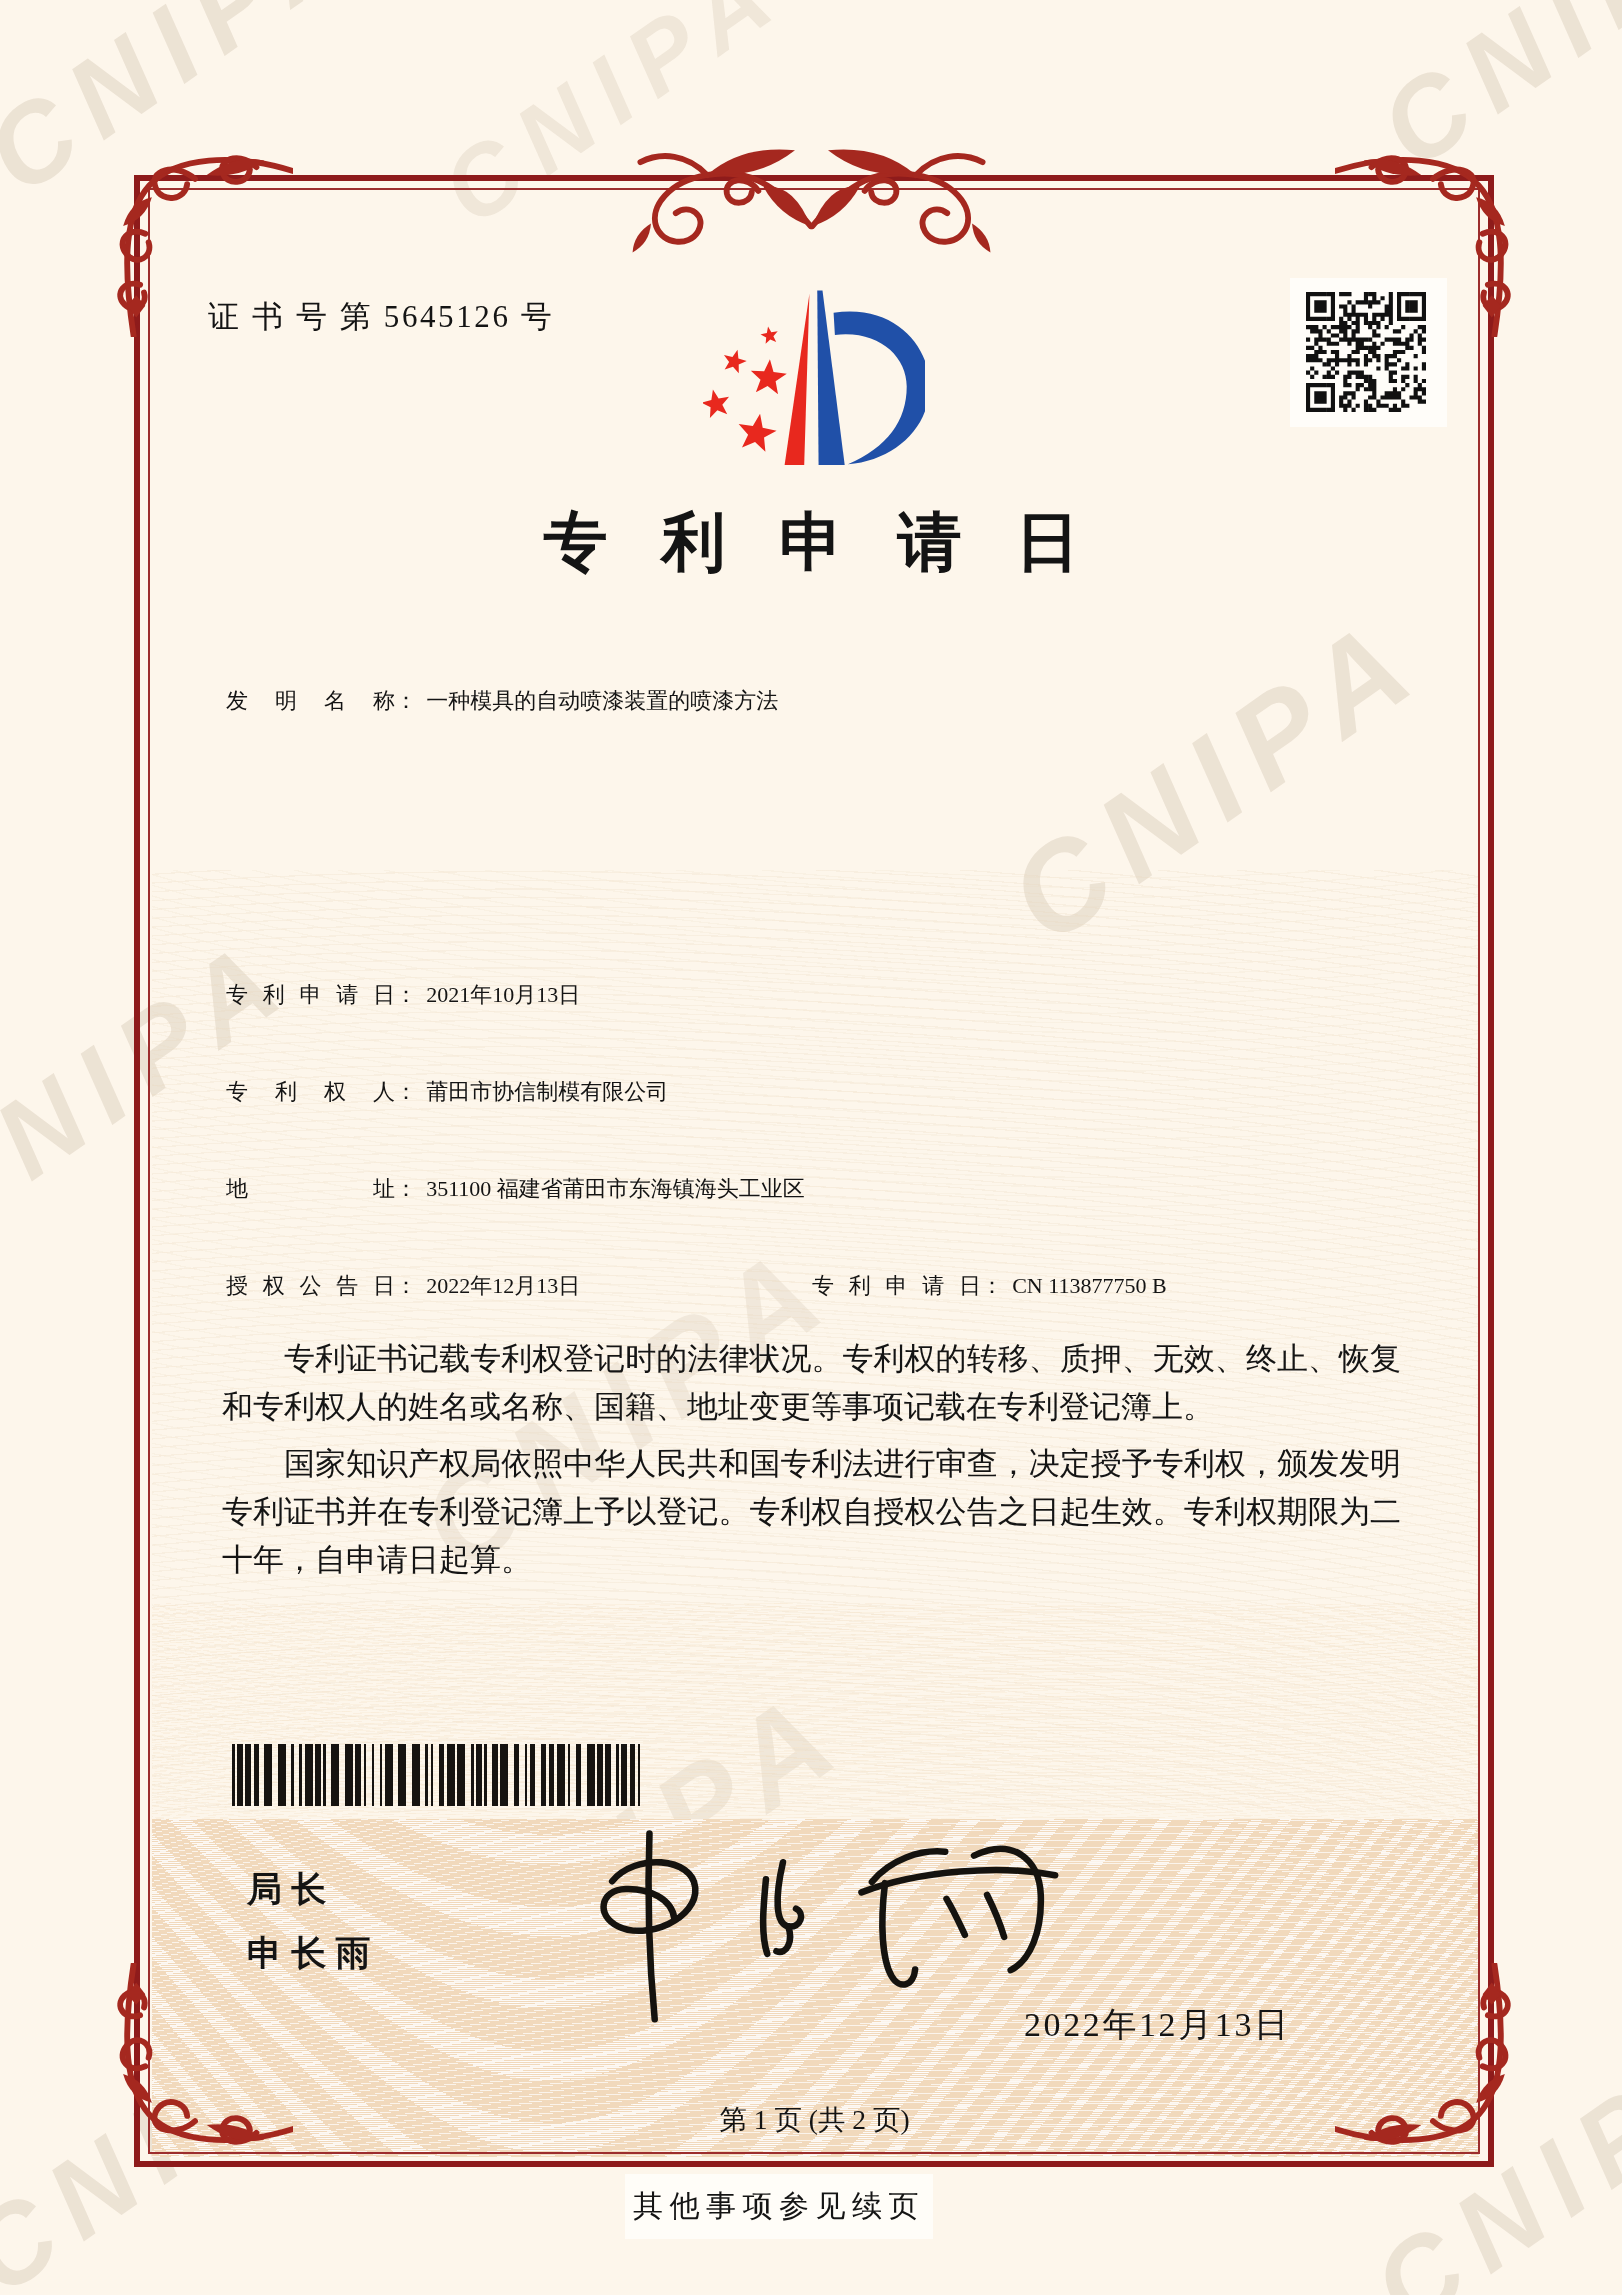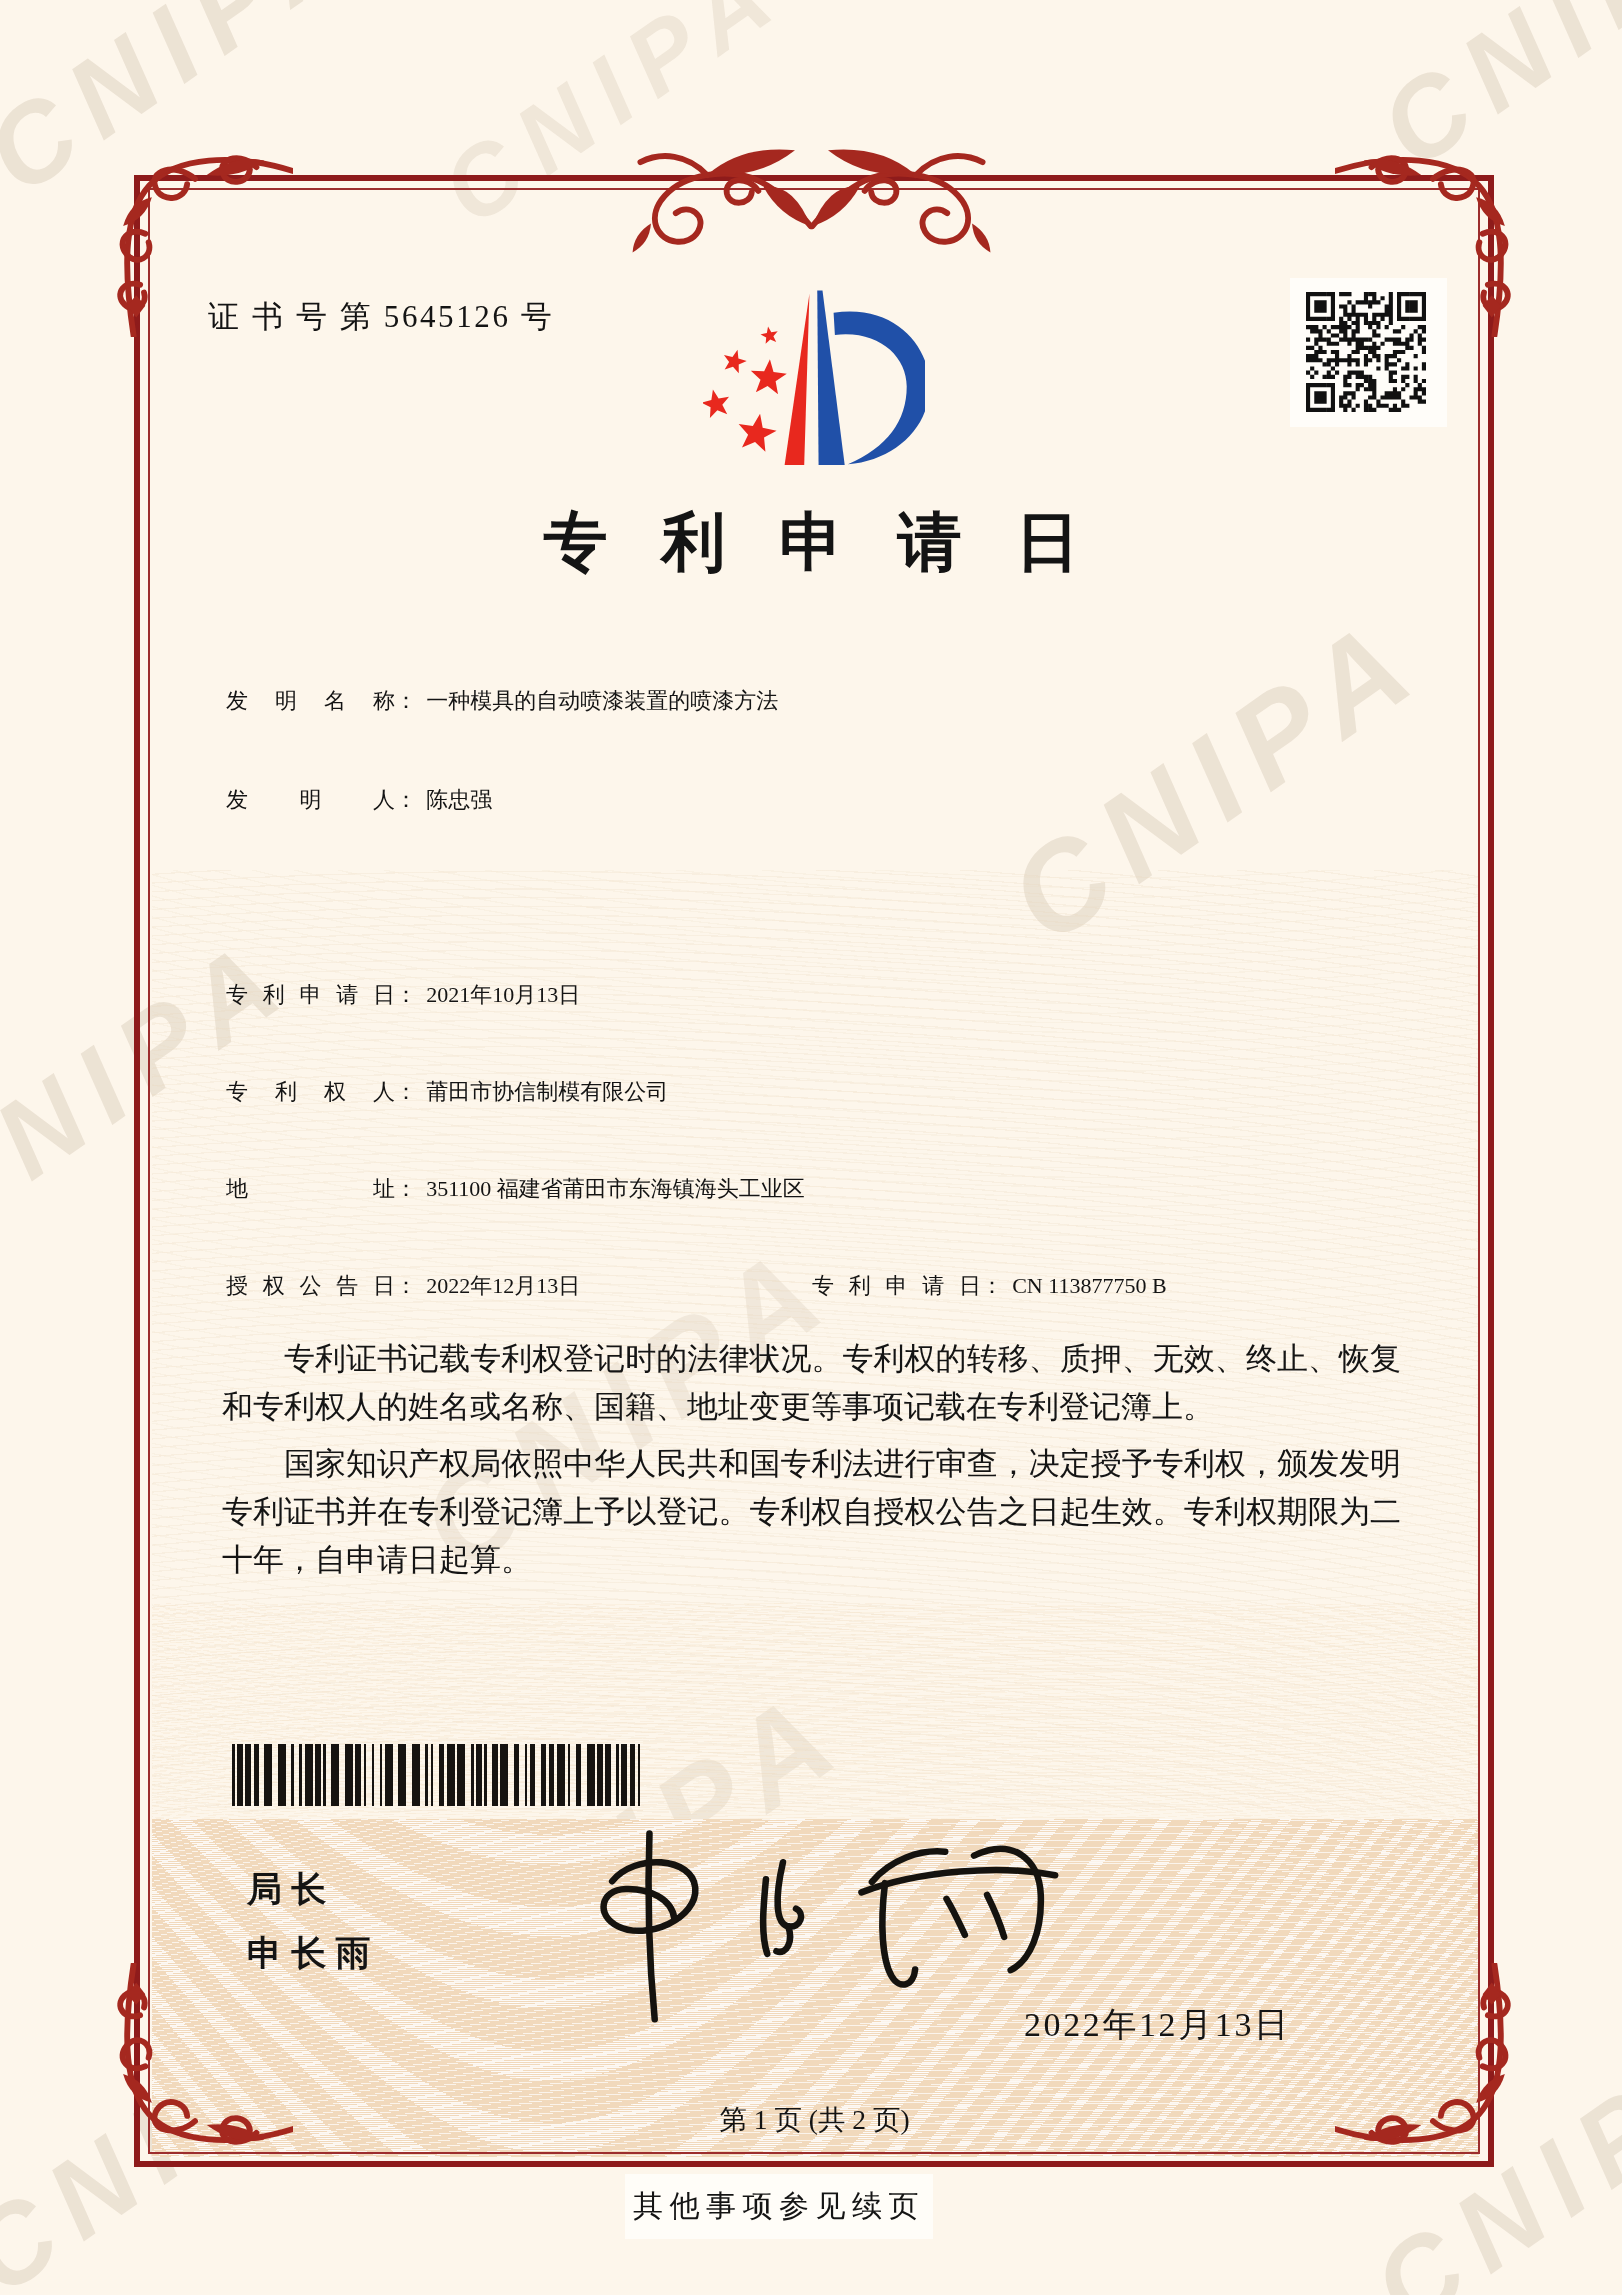--- a/index.html
+++ b/index.html
@@ -163,23 +163,20 @@
     <svg id="qr-svg" width="120" height="120" viewBox="0 0 183 183">
         <path d="M0.0 0.0h6.3v6.3h-6.3zM6.3 0.0h6.3v6.3h-6.3zM12.6 0.0h6.3v6.3h-6.3zM18.9 0.0h6.3v6.3h-6.3zM25.2 0.0h6.3v6.3h-6.3zM31.6 0.0h6.3v6.3h-6.3zM37.9 0.0h6.3v6.3h-6.3zM50.5 0.0h6.3v6.3h-6.3zM56.8 0.0h6.3v6.3h-6.3zM63.1 0.0h6.3v6.3h-6.3zM88.3 0.0h6.3v6.3h-6.3zM94.7 0.0h6.3v6.3h-6.3zM101.0 0.0h6.3v6.3h-6.3zM126.2 0.0h6.3v6.3h-6.3zM138.8 0.0h6.3v6.3h-6.3zM145.1 0.0h6.3v6.3h-6.3zM151.4 0.0h6.3v6.3h-6.3zM157.8 0.0h6.3v6.3h-6.3zM164.1 0.0h6.3v6.3h-6.3zM170.4 0.0h6.3v6.3h-6.3zM176.7 0.0h6.3v6.3h-6.3zM0.0 6.3h6.3v6.3h-6.3zM37.9 6.3h6.3v6.3h-6.3zM88.3 6.3h6.3v6.3h-6.3zM101.0 6.3h6.3v6.3h-6.3zM113.6 6.3h6.3v6.3h-6.3zM126.2 6.3h6.3v6.3h-6.3zM138.8 6.3h6.3v6.3h-6.3zM176.7 6.3h6.3v6.3h-6.3zM0.0 12.6h6.3v6.3h-6.3zM12.6 12.6h6.3v6.3h-6.3zM18.9 12.6h6.3v6.3h-6.3zM25.2 12.6h6.3v6.3h-6.3zM37.9 12.6h6.3v6.3h-6.3zM63.1 12.6h6.3v6.3h-6.3zM75.7 12.6h6.3v6.3h-6.3zM82.0 12.6h6.3v6.3h-6.3zM88.3 12.6h6.3v6.3h-6.3zM94.7 12.6h6.3v6.3h-6.3zM101.0 12.6h6.3v6.3h-6.3zM107.3 12.6h6.3v6.3h-6.3zM126.2 12.6h6.3v6.3h-6.3zM138.8 12.6h6.3v6.3h-6.3zM151.4 12.6h6.3v6.3h-6.3zM157.8 12.6h6.3v6.3h-6.3zM164.1 12.6h6.3v6.3h-6.3zM176.7 12.6h6.3v6.3h-6.3zM0.0 18.9h6.3v6.3h-6.3zM12.6 18.9h6.3v6.3h-6.3zM18.9 18.9h6.3v6.3h-6.3zM25.2 18.9h6.3v6.3h-6.3zM37.9 18.9h6.3v6.3h-6.3zM50.5 18.9h6.3v6.3h-6.3zM56.8 18.9h6.3v6.3h-6.3zM69.4 18.9h6.3v6.3h-6.3zM94.7 18.9h6.3v6.3h-6.3zM119.9 18.9h6.3v6.3h-6.3zM126.2 18.9h6.3v6.3h-6.3zM138.8 18.9h6.3v6.3h-6.3zM151.4 18.9h6.3v6.3h-6.3zM157.8 18.9h6.3v6.3h-6.3zM164.1 18.9h6.3v6.3h-6.3zM176.7 18.9h6.3v6.3h-6.3zM0.0 25.2h6.3v6.3h-6.3zM12.6 25.2h6.3v6.3h-6.3zM18.9 25.2h6.3v6.3h-6.3zM25.2 25.2h6.3v6.3h-6.3zM37.9 25.2h6.3v6.3h-6.3zM56.8 25.2h6.3v6.3h-6.3zM69.4 25.2h6.3v6.3h-6.3zM119.9 25.2h6.3v6.3h-6.3zM126.2 25.2h6.3v6.3h-6.3zM138.8 25.2h6.3v6.3h-6.3zM151.4 25.2h6.3v6.3h-6.3zM157.8 25.2h6.3v6.3h-6.3zM164.1 25.2h6.3v6.3h-6.3zM176.7 25.2h6.3v6.3h-6.3zM0.0 31.6h6.3v6.3h-6.3zM37.9 31.6h6.3v6.3h-6.3zM56.8 31.6h6.3v6.3h-6.3zM63.1 31.6h6.3v6.3h-6.3zM69.4 31.6h6.3v6.3h-6.3zM75.7 31.6h6.3v6.3h-6.3zM82.0 31.6h6.3v6.3h-6.3zM88.3 31.6h6.3v6.3h-6.3zM101.0 31.6h6.3v6.3h-6.3zM107.3 31.6h6.3v6.3h-6.3zM113.6 31.6h6.3v6.3h-6.3zM119.9 31.6h6.3v6.3h-6.3zM126.2 31.6h6.3v6.3h-6.3zM138.8 31.6h6.3v6.3h-6.3zM176.7 31.6h6.3v6.3h-6.3zM0.0 37.9h6.3v6.3h-6.3zM6.3 37.9h6.3v6.3h-6.3zM12.6 37.9h6.3v6.3h-6.3zM18.9 37.9h6.3v6.3h-6.3zM25.2 37.9h6.3v6.3h-6.3zM31.6 37.9h6.3v6.3h-6.3zM37.9 37.9h6.3v6.3h-6.3zM50.5 37.9h6.3v6.3h-6.3zM63.1 37.9h6.3v6.3h-6.3zM75.7 37.9h6.3v6.3h-6.3zM88.3 37.9h6.3v6.3h-6.3zM101.0 37.9h6.3v6.3h-6.3zM113.6 37.9h6.3v6.3h-6.3zM126.2 37.9h6.3v6.3h-6.3zM138.8 37.9h6.3v6.3h-6.3zM145.1 37.9h6.3v6.3h-6.3zM151.4 37.9h6.3v6.3h-6.3zM157.8 37.9h6.3v6.3h-6.3zM164.1 37.9h6.3v6.3h-6.3zM170.4 37.9h6.3v6.3h-6.3zM176.7 37.9h6.3v6.3h-6.3zM50.5 44.2h6.3v6.3h-6.3zM56.8 44.2h6.3v6.3h-6.3zM69.4 44.2h6.3v6.3h-6.3zM75.7 44.2h6.3v6.3h-6.3zM88.3 44.2h6.3v6.3h-6.3zM94.7 44.2h6.3v6.3h-6.3zM101.0 44.2h6.3v6.3h-6.3zM107.3 44.2h6.3v6.3h-6.3zM126.2 44.2h6.3v6.3h-6.3zM0.0 50.5h6.3v6.3h-6.3zM6.3 50.5h6.3v6.3h-6.3zM12.6 50.5h6.3v6.3h-6.3zM25.2 50.5h6.3v6.3h-6.3zM37.9 50.5h6.3v6.3h-6.3zM44.2 50.5h6.3v6.3h-6.3zM50.5 50.5h6.3v6.3h-6.3zM56.8 50.5h6.3v6.3h-6.3zM63.1 50.5h6.3v6.3h-6.3zM75.7 50.5h6.3v6.3h-6.3zM94.7 50.5h6.3v6.3h-6.3zM107.3 50.5h6.3v6.3h-6.3zM119.9 50.5h6.3v6.3h-6.3zM145.1 50.5h6.3v6.3h-6.3zM170.4 50.5h6.3v6.3h-6.3zM176.7 50.5h6.3v6.3h-6.3zM6.3 56.8h6.3v6.3h-6.3zM12.6 56.8h6.3v6.3h-6.3zM18.9 56.8h6.3v6.3h-6.3zM31.6 56.8h6.3v6.3h-6.3zM50.5 56.8h6.3v6.3h-6.3zM56.8 56.8h6.3v6.3h-6.3zM69.4 56.8h6.3v6.3h-6.3zM75.7 56.8h6.3v6.3h-6.3zM101.0 56.8h6.3v6.3h-6.3zM132.5 56.8h6.3v6.3h-6.3zM138.8 56.8h6.3v6.3h-6.3zM164.1 56.8h6.3v6.3h-6.3zM176.7 56.8h6.3v6.3h-6.3zM18.9 63.1h6.3v6.3h-6.3zM37.9 63.1h6.3v6.3h-6.3zM44.2 63.1h6.3v6.3h-6.3zM56.8 63.1h6.3v6.3h-6.3zM69.4 63.1h6.3v6.3h-6.3zM101.0 63.1h6.3v6.3h-6.3zM107.3 63.1h6.3v6.3h-6.3zM157.8 63.1h6.3v6.3h-6.3zM170.4 63.1h6.3v6.3h-6.3zM0.0 69.4h6.3v6.3h-6.3zM12.6 69.4h6.3v6.3h-6.3zM18.9 69.4h6.3v6.3h-6.3zM25.2 69.4h6.3v6.3h-6.3zM31.6 69.4h6.3v6.3h-6.3zM50.5 69.4h6.3v6.3h-6.3zM56.8 69.4h6.3v6.3h-6.3zM63.1 69.4h6.3v6.3h-6.3zM69.4 69.4h6.3v6.3h-6.3zM75.7 69.4h6.3v6.3h-6.3zM82.0 69.4h6.3v6.3h-6.3zM88.3 69.4h6.3v6.3h-6.3zM94.7 69.4h6.3v6.3h-6.3zM119.9 69.4h6.3v6.3h-6.3zM126.2 69.4h6.3v6.3h-6.3zM132.5 69.4h6.3v6.3h-6.3zM138.8 69.4h6.3v6.3h-6.3zM151.4 69.4h6.3v6.3h-6.3zM157.8 69.4h6.3v6.3h-6.3zM170.4 69.4h6.3v6.3h-6.3zM176.7 69.4h6.3v6.3h-6.3zM12.6 75.7h6.3v6.3h-6.3zM31.6 75.7h6.3v6.3h-6.3zM37.9 75.7h6.3v6.3h-6.3zM44.2 75.7h6.3v6.3h-6.3zM63.1 75.7h6.3v6.3h-6.3zM75.7 75.7h6.3v6.3h-6.3zM82.0 75.7h6.3v6.3h-6.3zM101.0 75.7h6.3v6.3h-6.3zM113.6 75.7h6.3v6.3h-6.3zM132.5 75.7h6.3v6.3h-6.3zM138.8 75.7h6.3v6.3h-6.3zM145.1 75.7h6.3v6.3h-6.3zM151.4 75.7h6.3v6.3h-6.3zM170.4 75.7h6.3v6.3h-6.3zM0.0 82.0h6.3v6.3h-6.3zM6.3 82.0h6.3v6.3h-6.3zM18.9 82.0h6.3v6.3h-6.3zM75.7 82.0h6.3v6.3h-6.3zM82.0 82.0h6.3v6.3h-6.3zM88.3 82.0h6.3v6.3h-6.3zM94.7 82.0h6.3v6.3h-6.3zM101.0 82.0h6.3v6.3h-6.3zM107.3 82.0h6.3v6.3h-6.3zM151.4 82.0h6.3v6.3h-6.3zM157.8 82.0h6.3v6.3h-6.3zM176.7 82.0h6.3v6.3h-6.3zM12.6 88.3h6.3v6.3h-6.3zM18.9 88.3h6.3v6.3h-6.3zM25.2 88.3h6.3v6.3h-6.3zM37.9 88.3h6.3v6.3h-6.3zM44.2 88.3h6.3v6.3h-6.3zM69.4 88.3h6.3v6.3h-6.3zM75.7 88.3h6.3v6.3h-6.3zM94.7 88.3h6.3v6.3h-6.3zM101.0 88.3h6.3v6.3h-6.3zM132.5 88.3h6.3v6.3h-6.3zM138.8 88.3h6.3v6.3h-6.3zM145.1 88.3h6.3v6.3h-6.3zM176.7 88.3h6.3v6.3h-6.3zM0.0 94.7h6.3v6.3h-6.3zM6.3 94.7h6.3v6.3h-6.3zM12.6 94.7h6.3v6.3h-6.3zM44.2 94.7h6.3v6.3h-6.3zM63.1 94.7h6.3v6.3h-6.3zM88.3 94.7h6.3v6.3h-6.3zM101.0 94.7h6.3v6.3h-6.3zM107.3 94.7h6.3v6.3h-6.3zM119.9 94.7h6.3v6.3h-6.3zM126.2 94.7h6.3v6.3h-6.3zM132.5 94.7h6.3v6.3h-6.3zM164.1 94.7h6.3v6.3h-6.3zM0.0 101.0h6.3v6.3h-6.3zM6.3 101.0h6.3v6.3h-6.3zM12.6 101.0h6.3v6.3h-6.3zM18.9 101.0h6.3v6.3h-6.3zM31.6 101.0h6.3v6.3h-6.3zM37.9 101.0h6.3v6.3h-6.3zM44.2 101.0h6.3v6.3h-6.3zM50.5 101.0h6.3v6.3h-6.3zM56.8 101.0h6.3v6.3h-6.3zM63.1 101.0h6.3v6.3h-6.3zM69.4 101.0h6.3v6.3h-6.3zM75.7 101.0h6.3v6.3h-6.3zM88.3 101.0h6.3v6.3h-6.3zM94.7 101.0h6.3v6.3h-6.3zM107.3 101.0h6.3v6.3h-6.3zM119.9 101.0h6.3v6.3h-6.3zM138.8 101.0h6.3v6.3h-6.3zM25.2 107.3h6.3v6.3h-6.3zM31.6 107.3h6.3v6.3h-6.3zM44.2 107.3h6.3v6.3h-6.3zM63.1 107.3h6.3v6.3h-6.3zM75.7 107.3h6.3v6.3h-6.3zM88.3 107.3h6.3v6.3h-6.3zM119.9 107.3h6.3v6.3h-6.3zM126.2 107.3h6.3v6.3h-6.3zM132.5 107.3h6.3v6.3h-6.3zM151.4 107.3h6.3v6.3h-6.3zM176.7 107.3h6.3v6.3h-6.3zM6.3 113.6h6.3v6.3h-6.3zM37.9 113.6h6.3v6.3h-6.3zM107.3 113.6h6.3v6.3h-6.3zM119.9 113.6h6.3v6.3h-6.3zM145.1 113.6h6.3v6.3h-6.3zM151.4 113.6h6.3v6.3h-6.3zM164.1 113.6h6.3v6.3h-6.3zM176.7 113.6h6.3v6.3h-6.3zM0.0 119.9h6.3v6.3h-6.3zM12.6 119.9h6.3v6.3h-6.3zM31.6 119.9h6.3v6.3h-6.3zM44.2 119.9h6.3v6.3h-6.3zM63.1 119.9h6.3v6.3h-6.3zM69.4 119.9h6.3v6.3h-6.3zM75.7 119.9h6.3v6.3h-6.3zM82.0 119.9h6.3v6.3h-6.3zM126.2 119.9h6.3v6.3h-6.3zM132.5 119.9h6.3v6.3h-6.3zM6.3 126.2h6.3v6.3h-6.3zM25.2 126.2h6.3v6.3h-6.3zM31.6 126.2h6.3v6.3h-6.3zM37.9 126.2h6.3v6.3h-6.3zM56.8 126.2h6.3v6.3h-6.3zM63.1 126.2h6.3v6.3h-6.3zM75.7 126.2h6.3v6.3h-6.3zM82.0 126.2h6.3v6.3h-6.3zM88.3 126.2h6.3v6.3h-6.3zM94.7 126.2h6.3v6.3h-6.3zM126.2 126.2h6.3v6.3h-6.3zM145.1 126.2h6.3v6.3h-6.3zM151.4 126.2h6.3v6.3h-6.3zM164.1 126.2h6.3v6.3h-6.3zM56.8 132.5h6.3v6.3h-6.3zM88.3 132.5h6.3v6.3h-6.3zM94.7 132.5h6.3v6.3h-6.3zM101.0 132.5h6.3v6.3h-6.3zM126.2 132.5h6.3v6.3h-6.3zM132.5 132.5h6.3v6.3h-6.3zM145.1 132.5h6.3v6.3h-6.3zM164.1 132.5h6.3v6.3h-6.3zM176.7 132.5h6.3v6.3h-6.3zM0.0 138.8h6.3v6.3h-6.3zM6.3 138.8h6.3v6.3h-6.3zM12.6 138.8h6.3v6.3h-6.3zM18.9 138.8h6.3v6.3h-6.3zM25.2 138.8h6.3v6.3h-6.3zM31.6 138.8h6.3v6.3h-6.3zM37.9 138.8h6.3v6.3h-6.3zM56.8 138.8h6.3v6.3h-6.3zM63.1 138.8h6.3v6.3h-6.3zM75.7 138.8h6.3v6.3h-6.3zM82.0 138.8h6.3v6.3h-6.3zM94.7 138.8h6.3v6.3h-6.3zM101.0 138.8h6.3v6.3h-6.3zM151.4 138.8h6.3v6.3h-6.3zM170.4 138.8h6.3v6.3h-6.3zM0.0 145.1h6.3v6.3h-6.3zM37.9 145.1h6.3v6.3h-6.3zM75.7 145.1h6.3v6.3h-6.3zM88.3 145.1h6.3v6.3h-6.3zM94.7 145.1h6.3v6.3h-6.3zM101.0 145.1h6.3v6.3h-6.3zM132.5 145.1h6.3v6.3h-6.3zM145.1 145.1h6.3v6.3h-6.3zM164.1 145.1h6.3v6.3h-6.3zM170.4 145.1h6.3v6.3h-6.3zM176.7 145.1h6.3v6.3h-6.3zM0.0 151.4h6.3v6.3h-6.3zM12.6 151.4h6.3v6.3h-6.3zM18.9 151.4h6.3v6.3h-6.3zM25.2 151.4h6.3v6.3h-6.3zM37.9 151.4h6.3v6.3h-6.3zM56.8 151.4h6.3v6.3h-6.3zM63.1 151.4h6.3v6.3h-6.3zM69.4 151.4h6.3v6.3h-6.3zM101.0 151.4h6.3v6.3h-6.3zM119.9 151.4h6.3v6.3h-6.3zM126.2 151.4h6.3v6.3h-6.3zM132.5 151.4h6.3v6.3h-6.3zM138.8 151.4h6.3v6.3h-6.3zM164.1 151.4h6.3v6.3h-6.3zM176.7 151.4h6.3v6.3h-6.3zM0.0 157.8h6.3v6.3h-6.3zM12.6 157.8h6.3v6.3h-6.3zM18.9 157.8h6.3v6.3h-6.3zM25.2 157.8h6.3v6.3h-6.3zM37.9 157.8h6.3v6.3h-6.3zM50.5 157.8h6.3v6.3h-6.3zM56.8 157.8h6.3v6.3h-6.3zM69.4 157.8h6.3v6.3h-6.3zM94.7 157.8h6.3v6.3h-6.3zM101.0 157.8h6.3v6.3h-6.3zM113.6 157.8h6.3v6.3h-6.3zM119.9 157.8h6.3v6.3h-6.3zM126.2 157.8h6.3v6.3h-6.3zM132.5 157.8h6.3v6.3h-6.3zM138.8 157.8h6.3v6.3h-6.3zM157.8 157.8h6.3v6.3h-6.3zM164.1 157.8h6.3v6.3h-6.3zM170.4 157.8h6.3v6.3h-6.3zM0.0 164.1h6.3v6.3h-6.3zM12.6 164.1h6.3v6.3h-6.3zM18.9 164.1h6.3v6.3h-6.3zM25.2 164.1h6.3v6.3h-6.3zM37.9 164.1h6.3v6.3h-6.3zM50.5 164.1h6.3v6.3h-6.3zM63.1 164.1h6.3v6.3h-6.3zM88.3 164.1h6.3v6.3h-6.3zM107.3 164.1h6.3v6.3h-6.3zM145.1 164.1h6.3v6.3h-6.3zM170.4 164.1h6.3v6.3h-6.3zM176.7 164.1h6.3v6.3h-6.3zM0.0 170.4h6.3v6.3h-6.3zM37.9 170.4h6.3v6.3h-6.3zM50.5 170.4h6.3v6.3h-6.3zM56.8 170.4h6.3v6.3h-6.3zM63.1 170.4h6.3v6.3h-6.3zM75.7 170.4h6.3v6.3h-6.3zM88.3 170.4h6.3v6.3h-6.3zM94.7 170.4h6.3v6.3h-6.3zM107.3 170.4h6.3v6.3h-6.3zM113.6 170.4h6.3v6.3h-6.3zM119.9 170.4h6.3v6.3h-6.3zM132.5 170.4h6.3v6.3h-6.3zM145.1 170.4h6.3v6.3h-6.3zM151.4 170.4h6.3v6.3h-6.3zM0.0 176.7h6.3v6.3h-6.3zM6.3 176.7h6.3v6.3h-6.3zM12.6 176.7h6.3v6.3h-6.3zM18.9 176.7h6.3v6.3h-6.3zM25.2 176.7h6.3v6.3h-6.3zM31.6 176.7h6.3v6.3h-6.3zM37.9 176.7h6.3v6.3h-6.3zM56.8 176.7h6.3v6.3h-6.3zM69.4 176.7h6.3v6.3h-6.3zM88.3 176.7h6.3v6.3h-6.3zM94.7 176.7h6.3v6.3h-6.3zM101.0 176.7h6.3v6.3h-6.3zM126.2 176.7h6.3v6.3h-6.3zM132.5 176.7h6.3v6.3h-6.3zM138.8 176.7h6.3v6.3h-6.3z" fill="#111"></path>
       </svg>
   </div>
 
   <div class="txt title">专利申请日</div>
 
   <div class="txt row" style="top:686px;">
     <span class="lbl">发明名称</span><span>：</span><span class="val">一种模具的自动喷漆装置的喷漆方法</span>
   </div>
-  <div class="txt row" style="top:785px;">
-    <span class="lbl">发明人</span><span>：</span><span class="val">陈忠强</span>
-  </div>
   <div class="txt row" style="top:980px;">
     <span class="lbl">专利申请日</span><span>：</span><span class="val">2021年10月13日</span>
   </div>
   <div class="txt row" style="top:1077px;">
     <span class="lbl">专利权人</span><span>：</span><span class="val">莆田市协信制模有限公司</span>
   </div>
   <div class="txt row" style="top:1174px;">
     <span class="lbl">地址</span><span>：</span><span class="val">351100 福建省莆田市东海镇海头工业区</span>
   </div>
   <div class="txt row" style="top:1271px; position:absolute;">

